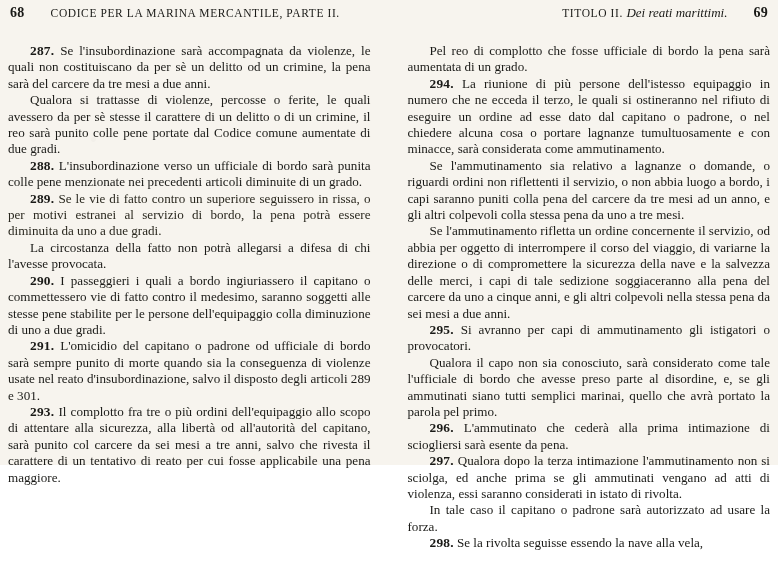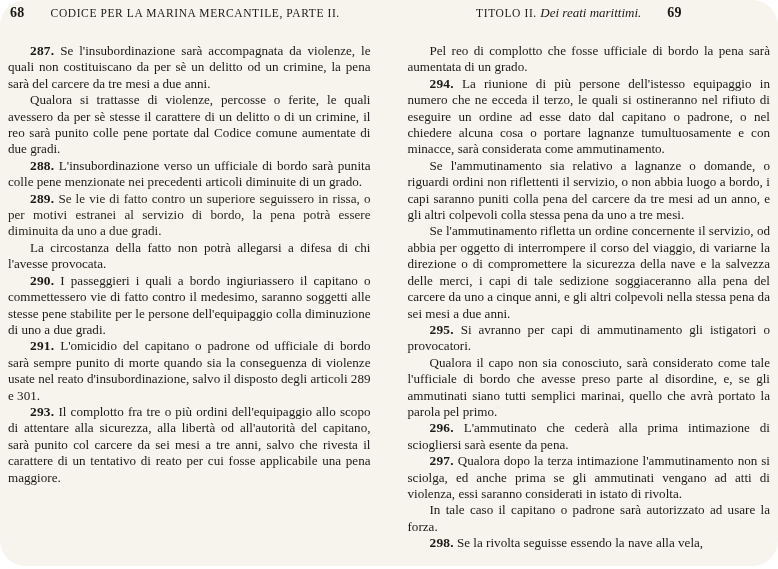--- a/index.html
+++ b/index.html
@@ -10,29 +10,28 @@
   body {
     width: 778px;
     height: 569px;
     overflow: hidden;
     font-family: "Liberation Serif", serif;
     color: #1a1a17;
   }
   .page {
     position: relative;
     width: 778px;
-    height: 566px;
+    height: 465px;
     background: #f7f4ee;
     background-image:
       radial-gradient(circle at 12% 30%, rgba(0,0,0,0.018) 0 2px, transparent 3px),
       radial-gradient(circle at 64% 72%, rgba(0,0,0,0.015) 0 2px, transparent 3px),
       radial-gradient(circle at 88% 18%, rgba(0,0,0,0.015) 0 2px, transparent 3px);
     box-sizing: border-box;
     padding: 5px 8px 0 8px;
-    border-radius: 26px;
   }
   .header {
     display: flex;
     align-items: baseline;
     justify-content: space-between;
     font-size: 12.5px;
     letter-spacing: 0.3px;
     height: 20px;
     padding: 0 2px;
   }
@@ -54,21 +53,21 @@
     font-style: italic;
     font-size: 13px;
     letter-spacing: 0;
   }
   .header-left, .header-right {
     display: flex;
     align-items: baseline;
     width: 378px;
   }
   .header-left { justify-content: flex-start; gap: 26px; }
-  .header-right { justify-content: center; gap: 26px; }
+  .header-right { justify-content: flex-end; gap: 26px; }
 
   .columns {
     display: flex;
     gap: 18px;
     margin-top: 18px;
     height: 540px;
   }
   .col {
     width: 368px;
     position: relative;

